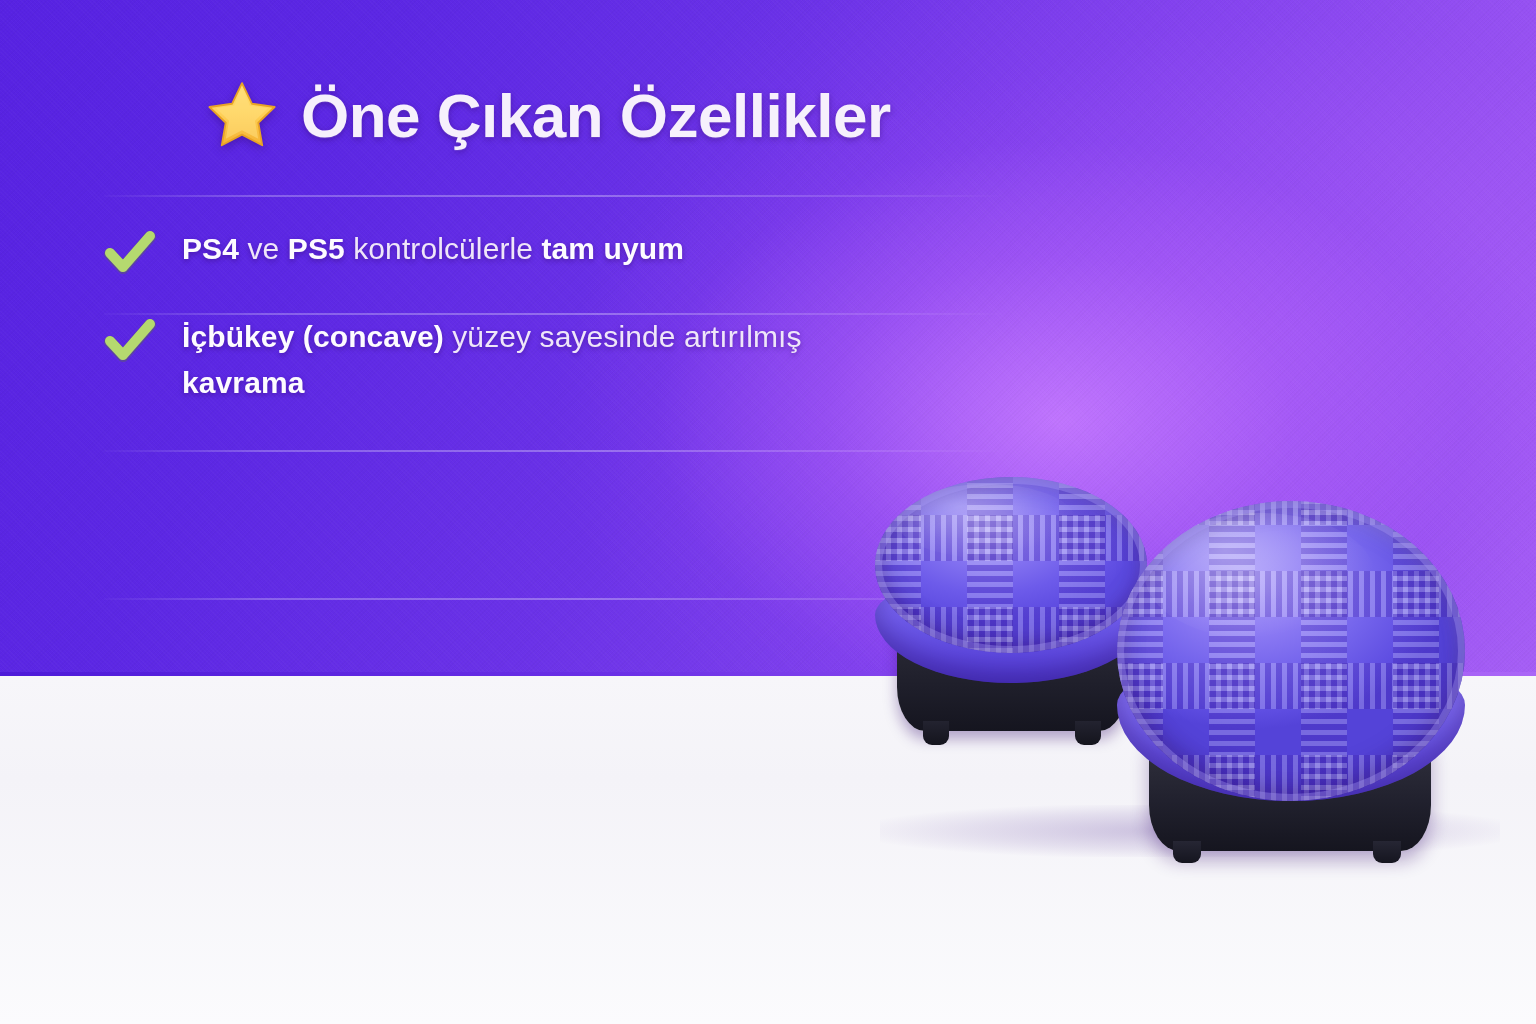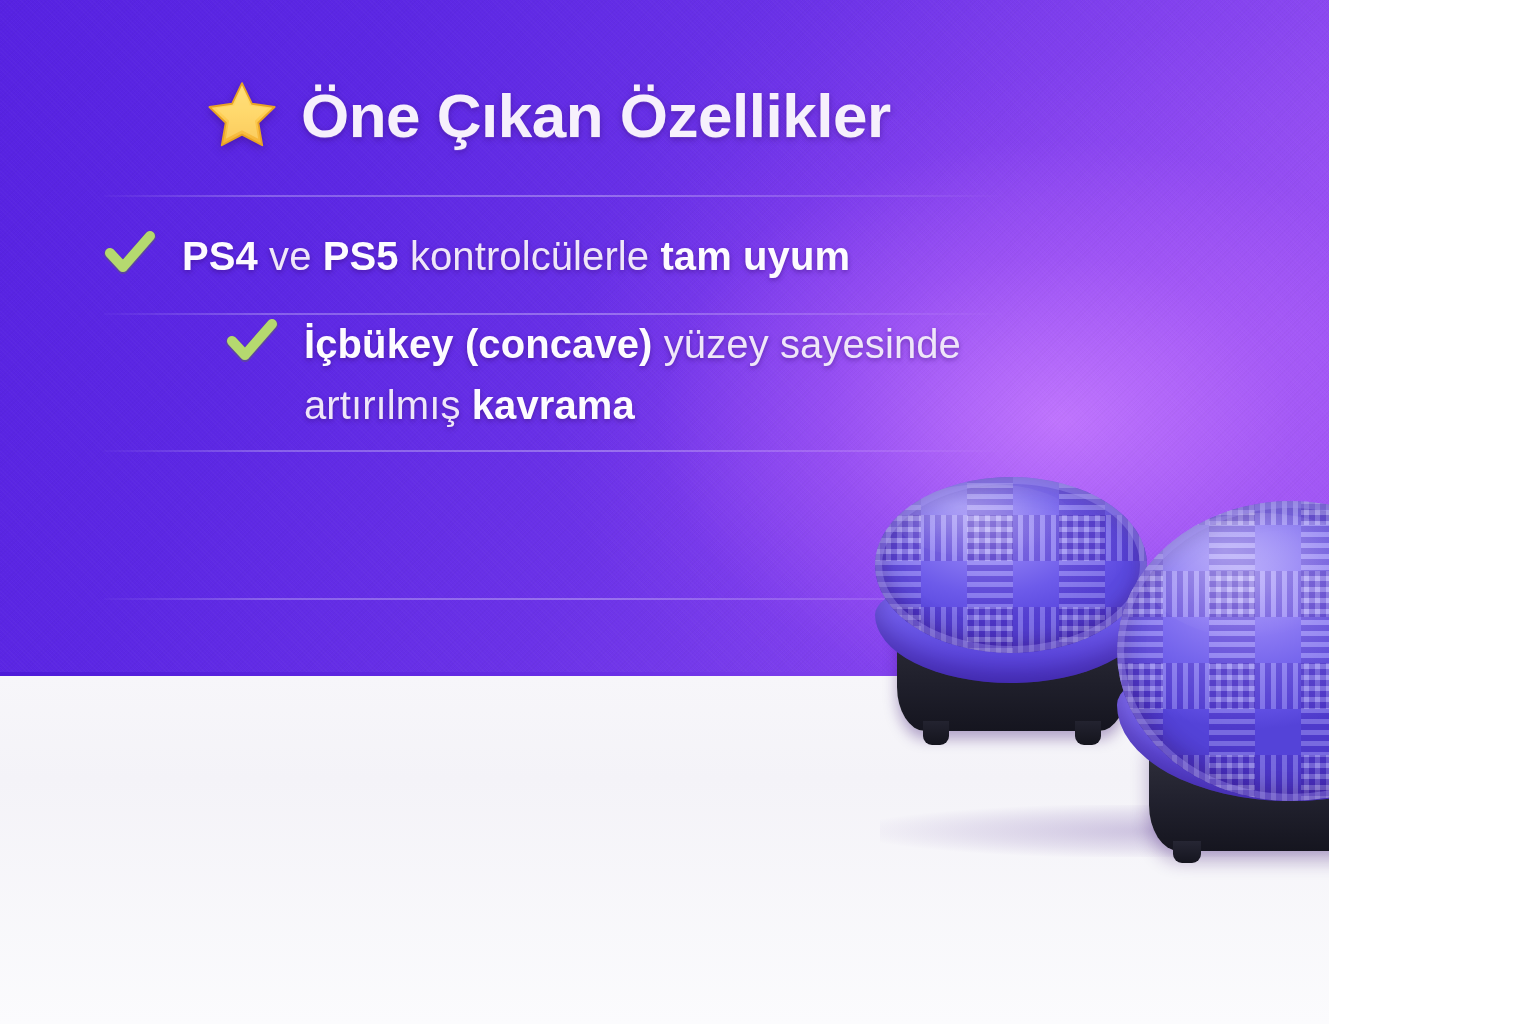--- a/index.html
+++ b/index.html
@@ -6,21 +6,21 @@
 
   html, body {
     width:1536px; height:1024px;
     overflow:hidden;
     background:#ffffff;
     font-family:"Liberation Sans", sans-serif;
   }
 
   #stage {
     position:relative;
-    width:1329px; height:1024px;
+    width:1536px; height:1024px;
     overflow:hidden;
   }
 
   
   .floor {
     position:absolute; left:0; top:675px; width:1536px; height:349px;
     background:linear-gradient(180deg,#f7f6fa 0%, #f4f3f8 30%, #fbfbfd 100%);
   }
 
   
@@ -62,27 +62,27 @@
   .divider{
     position:absolute; left:104px; height:2px; z-index:4;
     background:linear-gradient(90deg, rgba(255,255,255,0.02) 0%, rgba(255,255,255,0.26) 18%, rgba(255,255,255,0.30) 55%, rgba(255,255,255,0.10) 88%, rgba(255,255,255,0) 100%);
   }
 
   
   .features{ position:absolute; left:104px; top:226px; width:900px; z-index:5; }
   .feature{ position:relative; display:flex; align-items:flex-start; gap:26px; }
   .f1{ height:88px; }
   .f2{ height:138px; }
-  .f3{ height:138px;justify-content:flex-end; }
+  .f3{ height:138px; }
 
   .check-icon{ width:52px; height:48px; flex:0 0 52px; margin-top:4px; }
   .f2 .check-icon, .f3 .check-icon{ margin-top:4px; }
 
   .feature-text{
-    font-size:40px; line-height:1.52;
+    font-size:30px; line-height:1.52;
     color:#efe6f9;
     text-shadow:0 2px 5px rgba(48,6,104,.45);
     letter-spacing:.1px;
     max-width:820px;
   }
   .feature-text b{ font-weight:700; color:#fdfbff; }
 
   
   .product{ position:absolute; left:855px; top:455px; width:681px; height:430px; z-index:7; }
 

